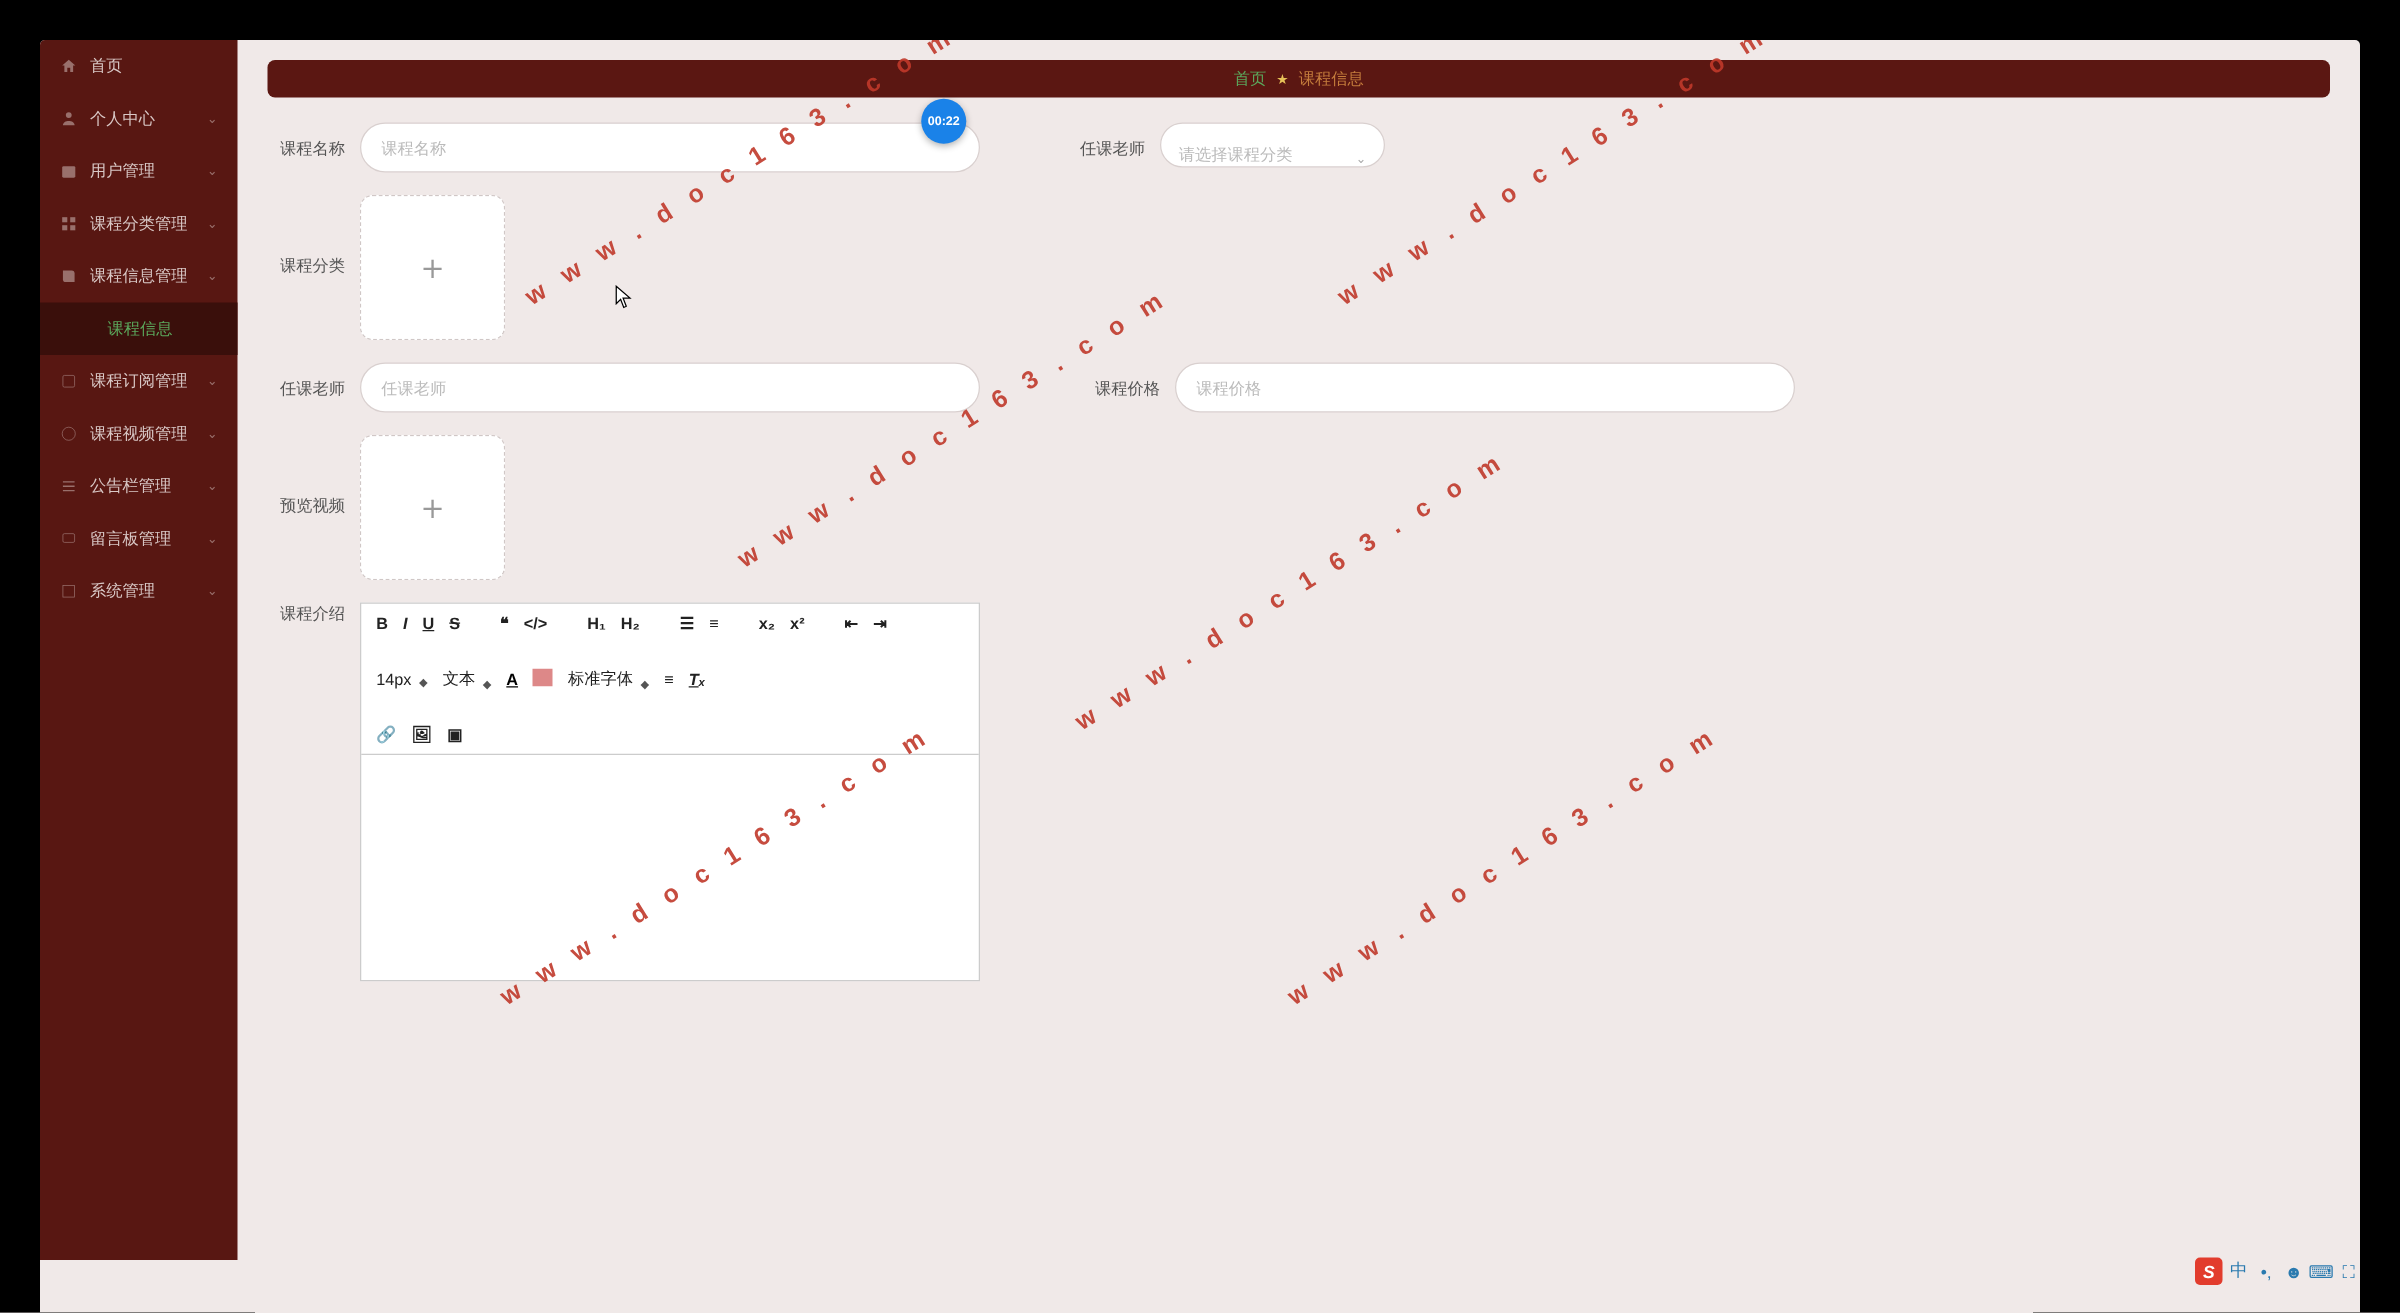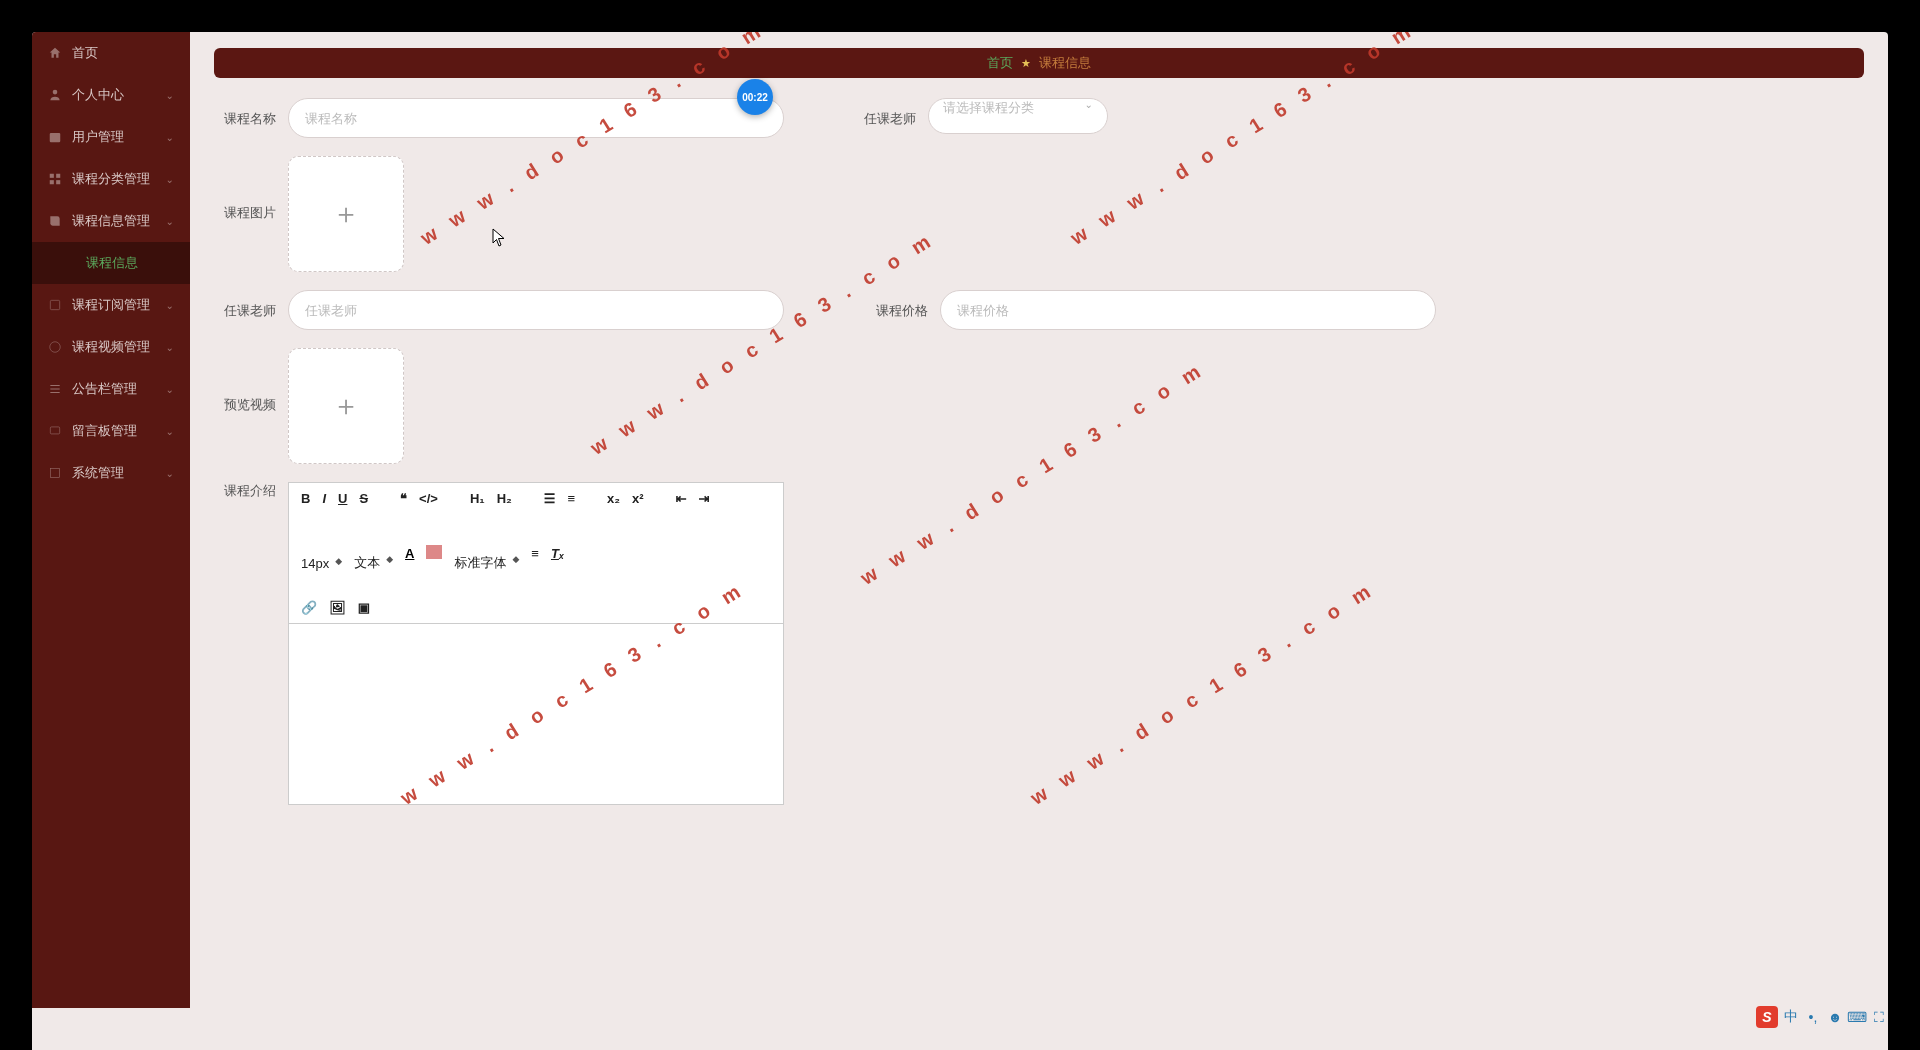--- a/index.html
+++ b/index.html
@@ -26,31 +26,31 @@
 .breadcrumb-bar .star { color: #e6c158; margin-right: 8px; font-size: 11px; }
 
 .form { padding: 0 10px; }
 .form-row { display: flex; gap: 80px; margin-bottom: 18px; }
 .form-col { flex: 1; display: flex; align-items: flex-start; }
 .form-label { width: 64px; color: #555; font-size: 13px; padding-top: 12px; text-align: left; }
 .form-field { flex: 1; }
 
 .text-input { width: 100%; height: 40px; border: 1px solid #d9d0cf; border-radius: 20px; padding: 0 16px; font-size: 13px; color: #333; background: #fff; }
 .text-input::placeholder { color: #bbb; }
-.select { width: 180px; height: 36px; border: 1px solid #d9d0cf; border-radius: 18px; padding: 0 14px; background: #fff; display: flex; align-items: flex-start; justify-content: space-between; color: #bbb; font-size: 13px; cursor: pointer; }
+.select { width: 180px; height: 36px; border: 1px solid #d9d0cf; border-radius: 18px; padding: 0 14px; background: #fff; display: flex; align-items: flex-end; justify-content: space-between; color: #bbb; font-size: 13px; cursor: pointer; }
 .select .arrow { font-size: 10px; color: #aaa; }
 
 .upload-box { width: 116px; height: 116px; border: 1px dashed #d0c7c6; border-radius: 10px; background: #fff; display: flex; align-items: center; justify-content: center; cursor: pointer; }
 .upload-box .plus { font-size: 28px; color: #999; font-weight: 300; }
 .upload-hint { font-size: 12px; color: #888; margin-top: 10px; }
 
 .rtf-editor { border: 1px solid #ccc; background: #fff; }
 .rtf-toolbar { display: flex; flex-wrap: wrap; align-items: center; gap: 12px; padding: 8px 12px; border-bottom: 1px solid #ccc; font-size: 13px; color: #222; }
 .rtf-toolbar .tb-btn { cursor: pointer; font-weight: bold; font-size: 13px; }
-.rtf-toolbar .tb-sel { display: inline-flex; align-items: flex-start; gap: 6px; cursor: pointer; font-size: 13px; margin-top: 20px; }
+.rtf-toolbar .tb-sel { display: inline-flex; align-items: flex-end; gap: 6px; cursor: pointer; font-size: 13px; }
 .rtf-toolbar .tb-sel::after { content: "◆"; font-size: 9px; color: #555; }
 .rtf-body { min-height: 180px; }
 
 .timer-badge { position: absolute; top: 47px; left: 705px; width: 36px; height: 36px; border-radius: 50%; background: #1a82e8; color: #fff; font-size: 10px; font-weight: 600; display: flex; align-items: center; justify-content: center; box-shadow: 0 2px 6px rgba(0,0,0,.3); z-index: 20; }
 
 .watermark { position: absolute; color: #c0392b; font-size: 20px; font-weight: 700; transform: rotate(-32deg); pointer-events: none; letter-spacing: 6px; opacity: .9; z-index: 5; }
 
 .ime-bar { position: absolute; right: 32px; bottom: 22px; display: flex; align-items: center; gap: 4px; z-index: 30; }
 .ime-red { width: 22px; height: 22px; background: #e23c2d; border-radius: 4px; color: #fff; display: flex; align-items: center; justify-content: center; font-weight: 900; font-size: 14px; font-style: italic; }
 .ime-icon { width: 18px; height: 18px; color: #2a7aaf; display: flex; align-items: center; justify-content: center; font-size: 14px; }
@@ -168,21 +168,21 @@
                 <div class="select">
                   <span>请选择课程分类</span>
                   <span class="arrow">⌄</span>
                 </div>
               </div>
             </div>
           </div>
 
           <div class="form-row">
             <div class="form-col">
-              <div class="form-label" style="padding-top:48px">课程图片</div>
+              <div class="form-label" style="padding-top:48px">课程分类</div>
               <div class="form-field">
                 <div class="upload-box">
                   <span class="plus">＋</span>
                 </div>
               </div>
             </div>
           </div>
 
           <div class="form-row">
             <div class="form-col" style="max-width: 560px; justify-content: space-between;">

